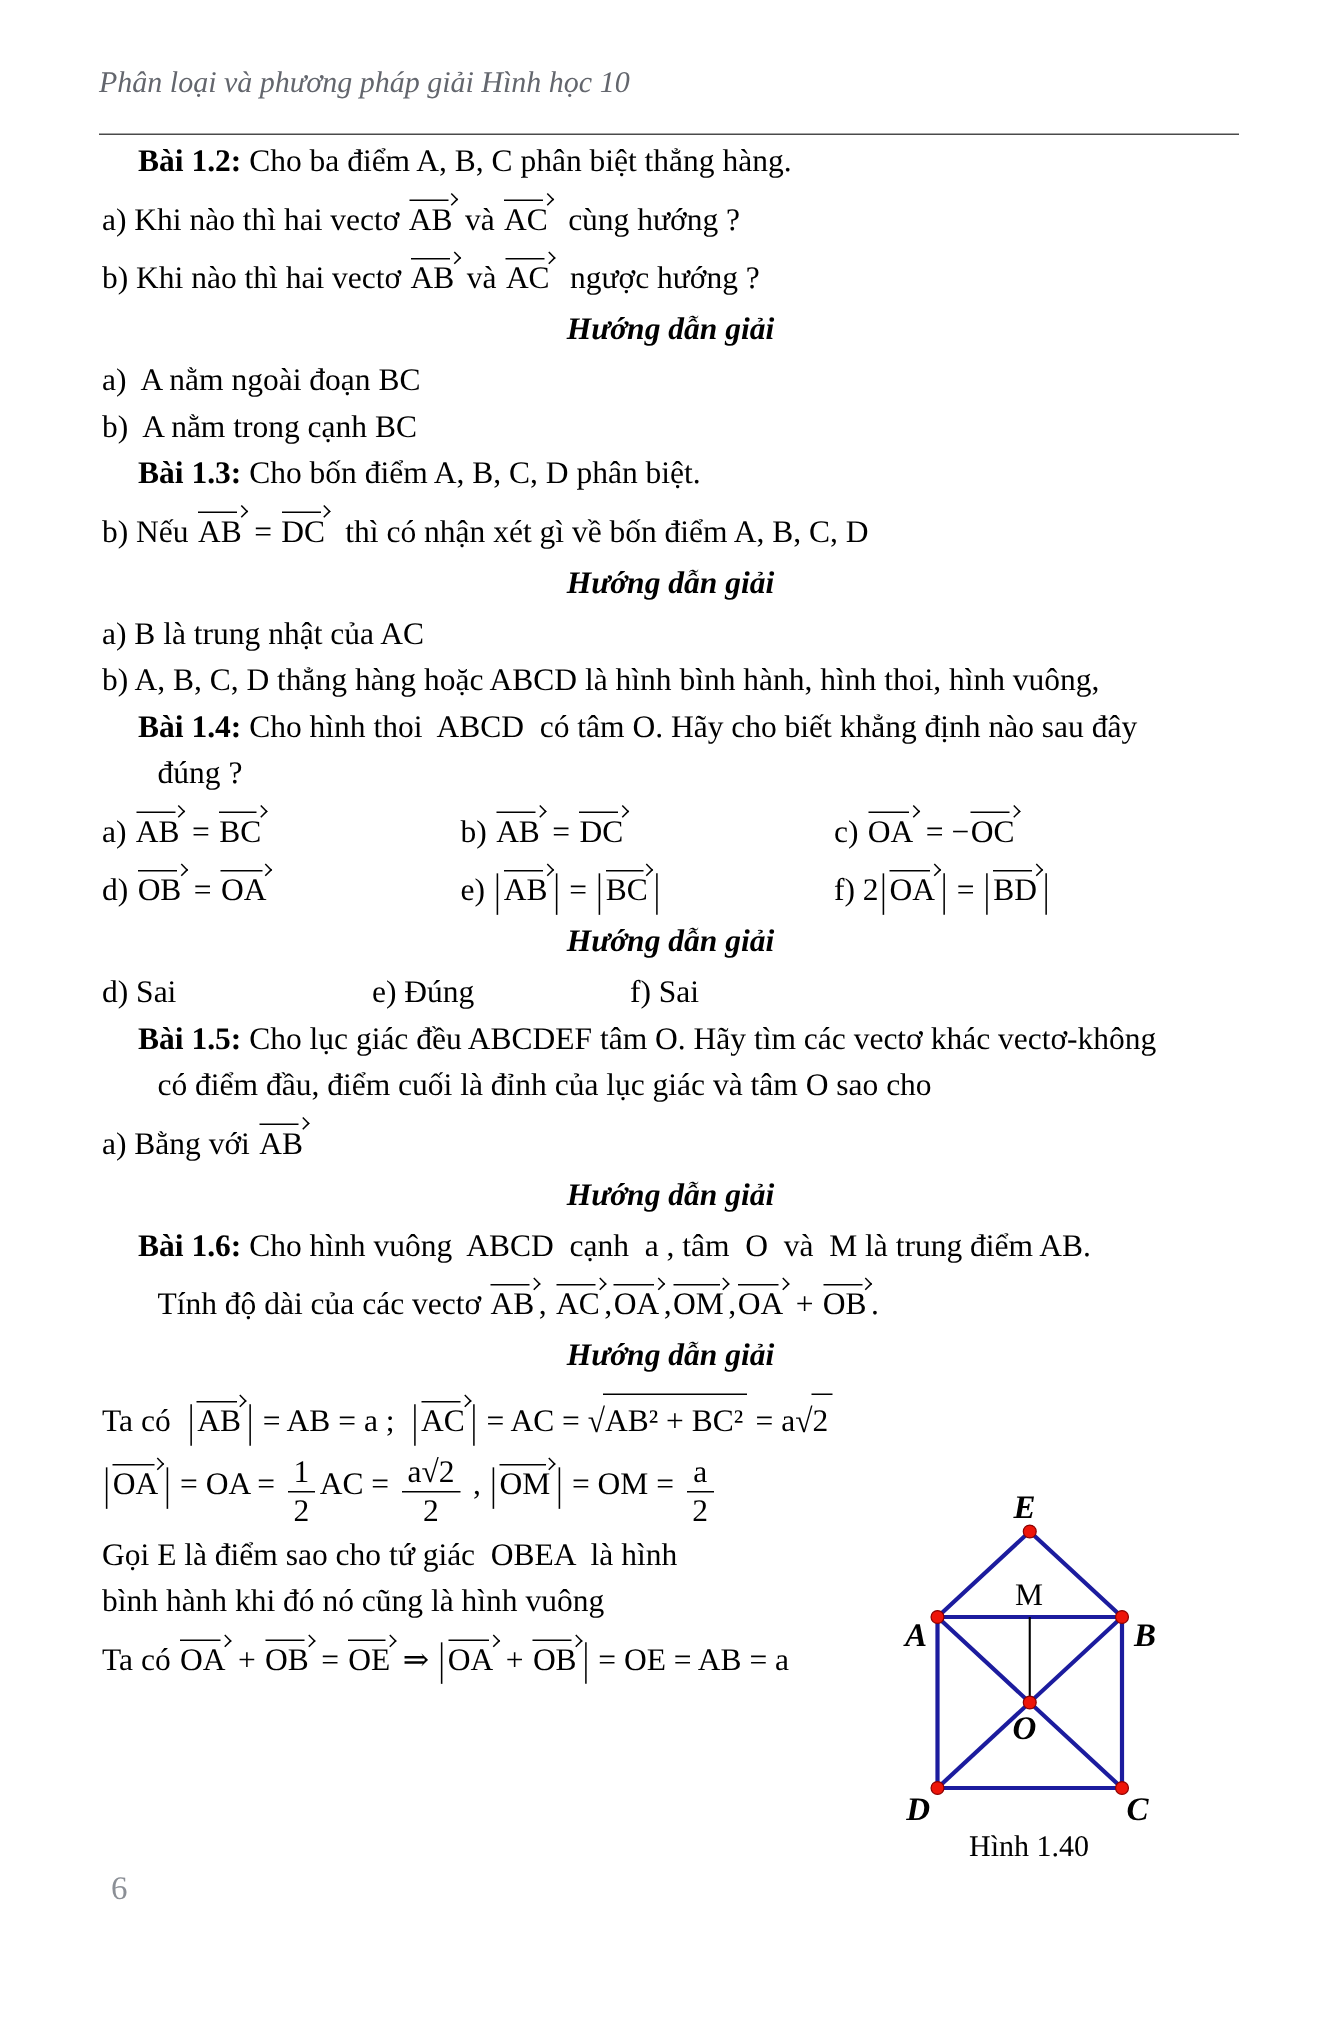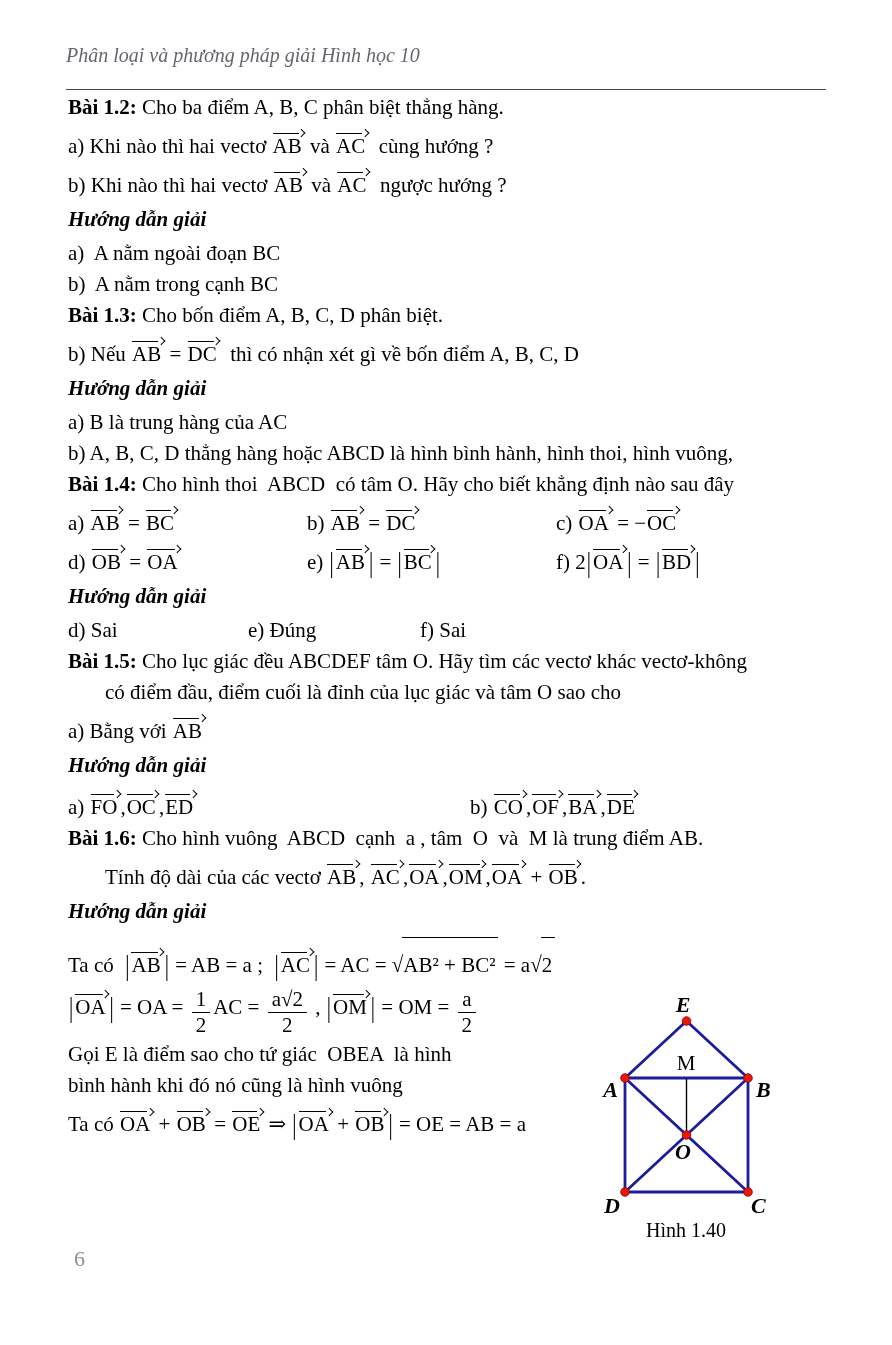--- a/index.html
+++ b/index.html
@@ -18,47 +18,47 @@
     padding-bottom:22px;border-bottom:1.4px solid #4a4a4a;
   }
   .content{
     position:absolute;left:68px;top:94px;width:758px;
     font-size:21px;line-height:26px;
   }
   .line{margin:0 0 5px 0;white-space:pre-wrap;}
   .line.formula{padding-top:5px;}
   .line.indent{padding-left:37px;}
   .line.heading{
-    text-align:left;font-weight:bold;font-style:italic;
+    text-align:center;font-weight:bold;font-style:italic;
     margin-top:8px;margin-bottom:8px;
   }
   .row{display:flex;}
   .cols3 .col:nth-child(1){width:239px;}
   .cols3 .col:nth-child(2){width:249px;}
   .ans3 .col:nth-child(1){width:180px;}
   .ans3 .col:nth-child(2){width:172px;}
   .cols2 .col:nth-child(1){width:402px;}
-  .bold{font-weight:bold;}
+  .bold{font-weight:bold;margin-left:24px;}
   
   .vec{display:inline-block;position:relative;padding:6px 3px 0 1px;line-height:1;}
   .vec::before{content:"";position:absolute;left:1px;right:6px;top:3px;border-top:1.4px solid #000;}
   .vec::after{
     content:"";position:absolute;right:0;top:0.4px;width:5.4px;height:5.4px;
     border-style:solid;border-width:1.4px 1.4px 0 0;border-color:#000;transform:rotate(45deg);
   }
   
   .bar{display:inline-block;transform:scaleY(1.45);transform-origin:center;padding:0 1px;}
   
   .frac{display:inline-block;vertical-align:-0.85em;text-align:center;line-height:1.08;margin:0 3px;}
   .frac .num{display:block;padding:0 4px 1px;border-bottom:1.4px solid #000;}
   .frac .den{display:block;padding:1px 4px 0;}
   
   .sqrt{display:inline-block;white-space:nowrap;}
   .sqrt .rad{display:inline-block;transform:scaleY(1.06);}
-  .sqrt .radicand{display:inline-block;border-top:1.4px solid #000;padding:16px 3px 0 1px;margin-left:-1px;line-height:1.12;}
+  .sqrt .radicand{display:inline-block;border-top:1.4px solid #000;padding:6px 3px 0 1px;margin-left:-1px;line-height:1.12;}
   
   .figure{position:absolute;left:588px;top:985px;}
   .figure .edge{stroke:var(--fig-line);stroke-width:2.8;stroke-linecap:round;}
   .figure .seg{stroke:#000;stroke-width:1.4;}
   .figure .dot{fill:var(--fig-point);stroke:#8b0000;stroke-width:0.8;}
   .figure .lbl{font-family:"Liberation Serif",serif;font-weight:bold;font-style:italic;font-size:22px;fill:#000;}
   .figure .lbl-plain{font-family:"Liberation Serif",serif;font-size:21px;fill:#000;}
   .figure .caption{font-family:"Liberation Serif",serif;font-size:20px;fill:#000;}
   .pagenum{position:absolute;left:74px;top:1246px;font-size:22px;color:#8b8f96;}
 </style>
@@ -72,32 +72,32 @@
   <div class="content">
       <div class="line"><span class="bold">Bài 1.2:</span> Cho ba điểm A, B, C phân biệt thẳng hàng.</div>
       <div class="line formula">a) Khi nào thì hai vectơ <span class="vec">AB</span> và <span class="vec">AC</span>  cùng hướng ?</div>
       <div class="line formula">b) Khi nào thì hai vectơ <span class="vec">AB</span> và <span class="vec">AC</span>  ngược hướng ?</div>
       <div class="line heading">Hướng dẫn giải</div>
       <div class="line">a)  A nằm ngoài đoạn BC</div>
       <div class="line">b)  A nằm trong cạnh BC</div>
       <div class="line"><span class="bold">Bài 1.3:</span> Cho bốn điểm A, B, C, D phân biệt.</div>
       <div class="line formula">b) Nếu <span class="vec">AB</span> = <span class="vec">DC</span>  thì có nhận xét gì về bốn điểm A, B, C, D</div>
       <div class="line heading">Hướng dẫn giải</div>
-      <div class="line">a) B là trung hàng của AC</div>
+      <div class="line">a) B là trung nhật của AC</div>
       <div class="line">b) A, B, C, D thẳng hàng hoặc ABCD là hình bình hành, hình thoi, hình vuông,</div>
       <div class="line"><span class="bold">Bài 1.4:</span> Cho hình thoi  ABCD  có tâm O. Hãy cho biết khẳng định nào sau đây</div>
+      <div class="line indent">đúng ?</div>
       <div class="line row cols3 formula"><span class="col">a) <span class="vec">AB</span> = <span class="vec">BC</span></span><span class="col">b) <span class="vec">AB</span> = <span class="vec">DC</span></span><span class="col">c) <span class="vec">OA</span> = −<span class="vec">OC</span></span></div>
       <div class="line row cols3 formula"><span class="col">d) <span class="vec">OB</span> = <span class="vec">OA</span></span><span class="col">e) <span class="bar">|</span><span class="vec">AB</span><span class="bar">|</span> = <span class="bar">|</span><span class="vec">BC</span><span class="bar">|</span></span><span class="col">f) 2<span class="bar">|</span><span class="vec">OA</span><span class="bar">|</span> = <span class="bar">|</span><span class="vec">BD</span><span class="bar">|</span></span></div>
       <div class="line heading">Hướng dẫn giải</div>
       <div class="line row ans3"><span class="col">d) Sai</span><span class="col">e) Đúng</span><span class="col">f) Sai</span></div>
       <div class="line"><span class="bold">Bài 1.5:</span> Cho lục giác đều ABCDEF tâm O. Hãy tìm các vectơ khác vectơ-không</div>
       <div class="line indent">có điểm đầu, điểm cuối là đỉnh của lục giác và tâm O sao cho</div>
       <div class="line row cols2 formula"><span class="col">a) Bằng với <span class="vec">AB</span></span></div>
       <div class="line heading">Hướng dẫn giải</div>
-      <div class="line row cols2 formula"><span class="col">a) <span class="vec">FO</span>,<span class="vec">OC</span>,<span class="vec">ED</span></span><span class="col">b) <span class="vec">CO</span>,<span class="vec">OF</span>,<span class="vec">BA</span>,<span class="vec">DE</span></span></div>
       <div class="line"><span class="bold">Bài 1.6:</span> Cho hình vuông  ABCD  cạnh  a , tâm  O  và  M là trung điểm AB.</div>
       <div class="line formula indent">Tính độ dài của các vectơ <span class="vec">AB</span>, <span class="vec">AC</span>,<span class="vec">OA</span>,<span class="vec">OM</span>,<span class="vec">OA</span> + <span class="vec">OB</span>.</div>
       <div class="line heading">Hướng dẫn giải</div>
       <div class="line formula">Ta có  <span class="bar">|</span><span class="vec">AB</span><span class="bar">|</span> = AB = a ;  <span class="bar">|</span><span class="vec">AC</span><span class="bar">|</span> = AC = <span class="sqrt"><span class="rad">√</span><span class="radicand">AB² + BC²</span></span> = a<span class="sqrt"><span class="rad">√</span><span class="radicand">2</span></span></div>
       <div class="line formula"><span class="bar">|</span><span class="vec">OA</span><span class="bar">|</span> = OA = <span class="frac"><span class="num">1</span><span class="den">2</span></span>AC = <span class="frac"><span class="num">a√2</span><span class="den">2</span></span> , <span class="bar">|</span><span class="vec">OM</span><span class="bar">|</span> = OM = <span class="frac"><span class="num">a</span><span class="den">2</span></span></div>
       <div class="line">Gọi E là điểm sao cho tứ giác  OBEA  là hình</div>
       <div class="line">bình hành khi đó nó cũng là hình vuông</div>
       <div class="line formula">Ta có <span class="vec">OA</span> + <span class="vec">OB</span> = <span class="vec">OE</span> ⇒ <span class="bar">|</span><span class="vec">OA</span> + <span class="vec">OB</span><span class="bar">|</span> = OE = AB = a</div>
     </div>
 

